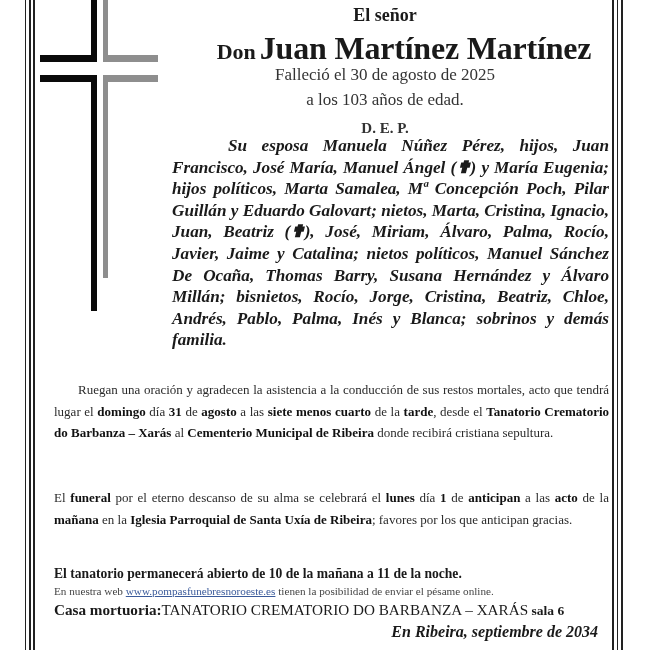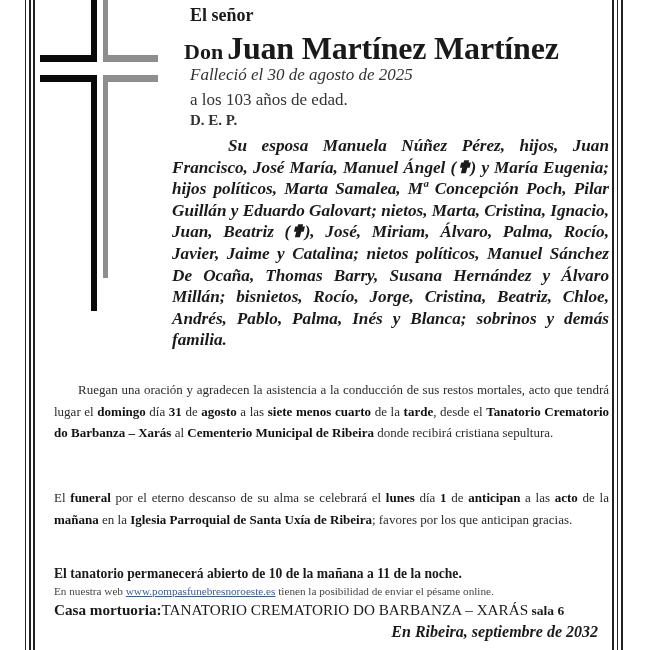--- a/index.html
+++ b/index.html
@@ -4,28 +4,28 @@
 <style>
   html, body { margin: 0; padding: 0; }
   body {
     width: 650px; height: 650px; overflow: hidden; background: #ffffff;
     position: relative; font-family: "Liberation Serif", "DejaVu Serif", serif; color: #1a1a1a;
   }
   .vline { position: absolute; top: 0; height: 650px; background: #222; }
   .cross-seg { position: absolute; }
   .c-black { background: #0a0a0a; }
   .c-gray { background: #8e8e8e; }
-  .center-line { position: absolute; left: 160px; width: 450px; text-align: left; white-space: nowrap; }
+  .center-line { position: absolute; left: 160px; width: 450px; text-align: center; white-space: nowrap; }
   .title-senor { top: 5px; font-size: 18px; font-weight: bold; left: 190px; width: 390px; }
   .name-line { top: 30px; left: 184px; width: 440px; }
   .name-don { font-size: 22px; font-weight: bold; }
   .name-full { font-size: 32px; font-weight: bold; letter-spacing: -0.2px; }
-  .died { top: 65px; font-size: 17px; color: #333; left: 190px; width: 390px; font-style: italic; }
+  .died { top: 65px; font-size: 17px; color: #333; left: 190px; width: 390px; }
   .age { top: 90px; font-size: 17px; color: #333; left: 190px; width: 390px; }
-  .dep { top: 112px; font-size: 15px; font-weight: bold; color: #333; left: 190px; width: 390px; }
+  .dep { top: 120px; font-size: 15px; font-weight: bold; color: #333; left: 190px; width: 390px; }
   .family {
     position: absolute; left: 172px; top: 135px; width: 437px;
     font-size: 17.2px; line-height: 21.6px; font-style: italic; font-weight: bold;
     text-align: justify; color: #1a1a1a;
   }
   .family .indent { display: inline-block; width: 56px; }
   .para {
     position: absolute; left: 54px; width: 555px;
     font-size: 13px; line-height: 21.6px; text-align: justify; color: #2a2a2a;
   }
@@ -76,13 +76,13 @@
 <div class="para p1"><span class="indent"></span><span>Ruegan una oración y agradecen la asistencia a la conducción de sus restos mortales, acto que tendrá lugar el </span><b>domingo</b><span> día </span><b>31</b><span> de </span><b>agosto</b><span> a las </span><b>siete menos cuarto</b><span> de la </span><b>tarde</b><span>, desde el </span><b>Tanatorio Crematorio do Barbanza – Xarás</b><span> al </span><b>Cementerio Municipal de Ribeira</b><span> donde recibirá cristiana sepultura.</span></div>
 
 <div class="para p2"><span>El </span><b>funeral</b><span> por el eterno descanso de su alma se celebrará el </span><b>lunes</b><span> día </span><b>1</b><span> de </span><b>anticipan</b><span> a las </span><b>acto</b><span> de la </span><b>mañana</b><span> en la </span><b>Iglesia Parroquial de Santa Uxía de Ribeira</b><span>; favores por los que anticipan gracias.</span></div>
 
 <div class="small-bold">El tanatorio permanecerá abierto de 10 de la mañana a 11 de la noche.</div>
 
 <div class="web-line"><span>En nuestra web </span><a>www.pompasfunebresnoroeste.es</a><span> tienen la posibilidad de enviar el pésame online.</span></div>
 
 <div class="casa"><span class="label">Casa mortuoria:</span><span>TANATORIO CREMATORIO DO BARBANZA – XARÁS</span><span class="sala"> sala 6</span></div>
 
-<div class="signoff">En Ribeira, septiembre de 2032</div>
+<div class="signoff">En Ribeira, septiembre de 2034</div>
 
 </body></html>

